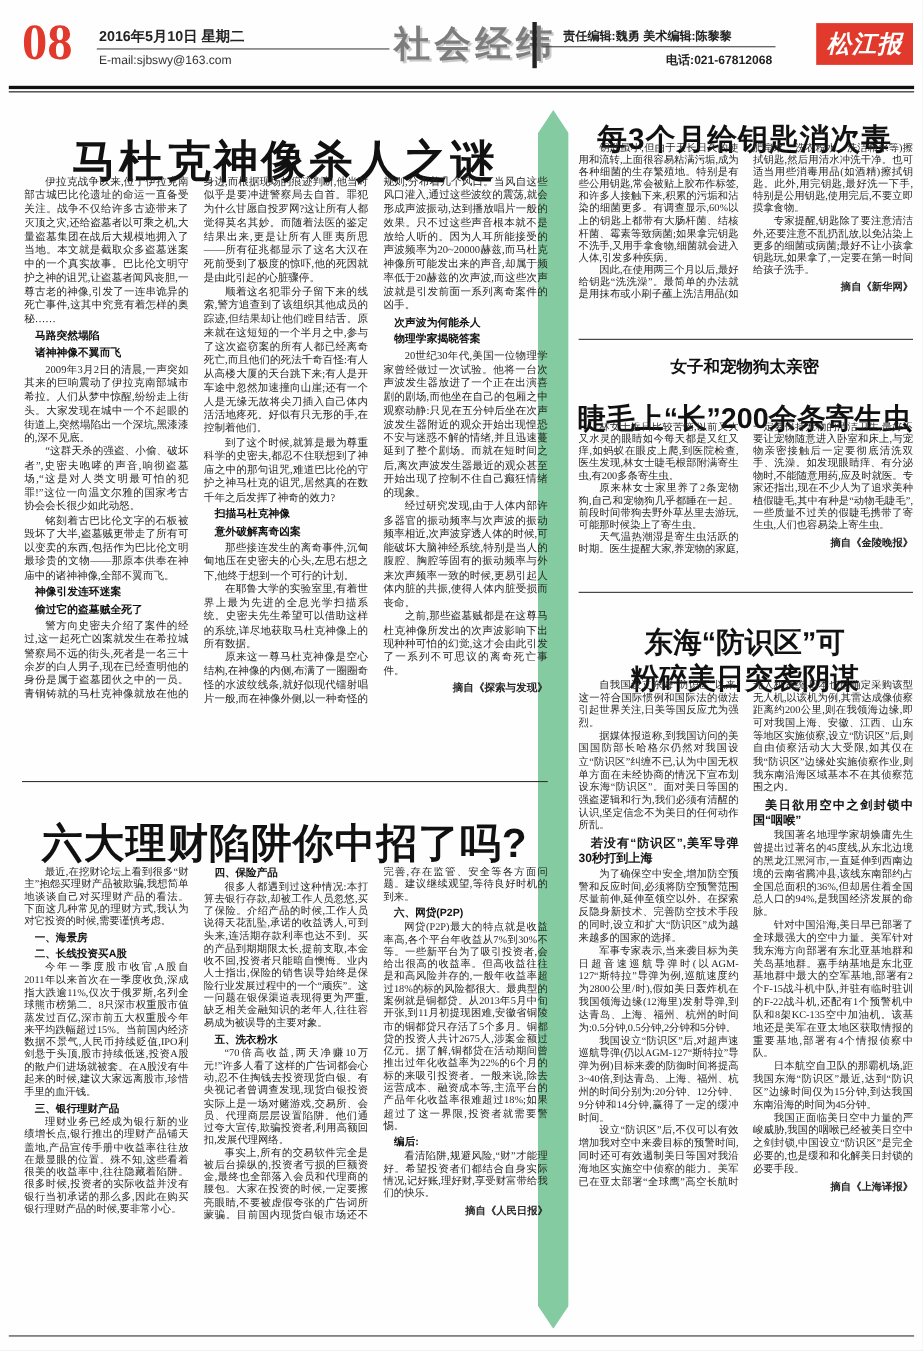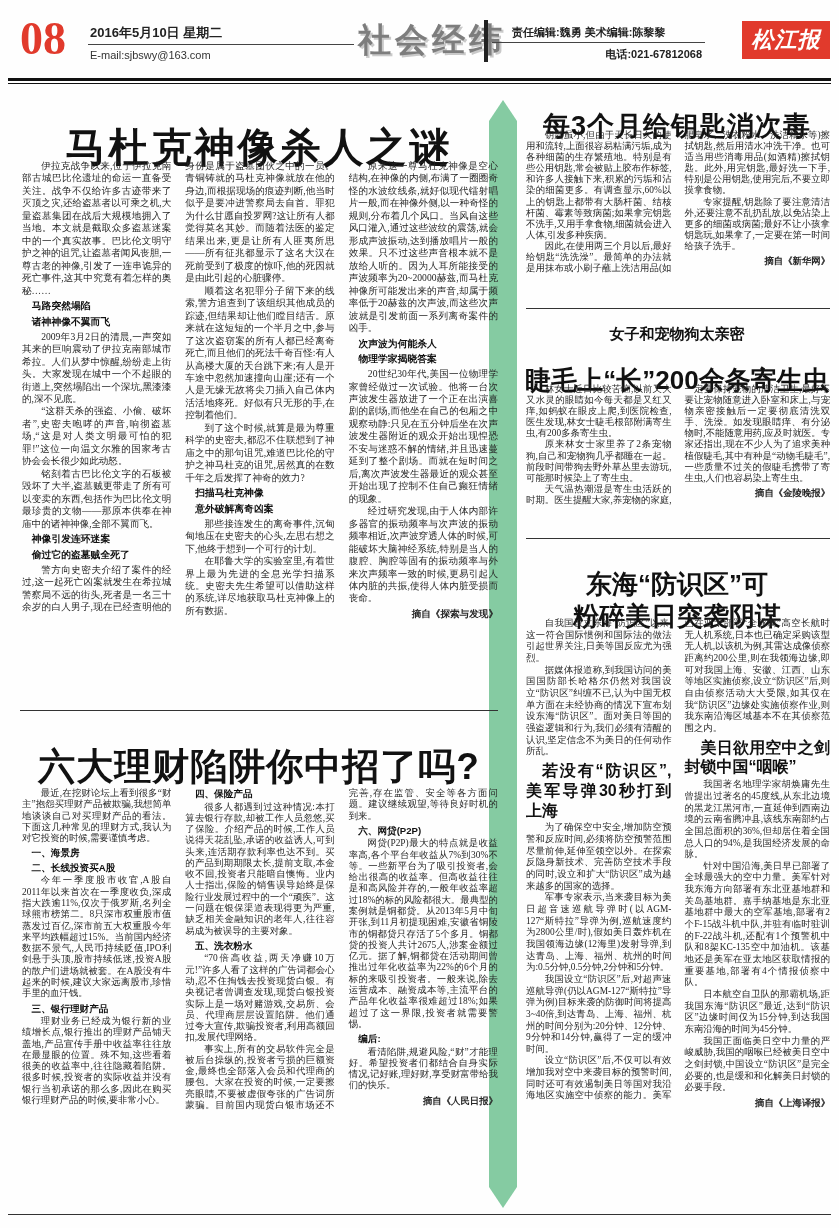--- a/index.html
+++ b/index.html
@@ -50,21 +50,21 @@
            margin-top:3px;}
   .cols3{column-count:3;column-gap:14px;}
   .cols2{column-count:2;column-gap:13px;}
   .b-murder{left:22px;top:160px;width:476px;height:545px;font-size:9.6px;line-height:1.3;}
   .b-murder h4{font-size:9.8px;}
   .b-finance{left:22px;top:788px;width:476px;height:420px;font-size:9.4px;line-height:1.2;}
   .b-finance h4{font-size:9.6px;}
   .b-keys{left:526px;top:130px;width:304px;height:172px;font-size:9.4px;line-height:1.18;}
   .b-eyelash{left:526px;top:384px;width:304px;height:148px;font-size:9.4px;line-height:1.18;}
   .b-adiz{left:526px;top:618px;width:304px;height:585px;font-size:9.4px;line-height:1.24;}
-  .b-adiz h4{font-size:16px;}
+  .b-adiz h4{font-size:11px;}
   
   .div-left{position:absolute;left:20px;top:710px;width:478px;height:1px;background:#333;}
   .div-r1{position:absolute;left:526px;top:308px;width:304px;height:1px;background:#333;}
   .div-r2{position:absolute;left:526px;top:538px;width:304px;height:1px;background:#333;}
 </style>
 </head>
 <body>
 
 <div class="page">
 
@@ -97,20 +97,21 @@
       <p>到了这个时候,就算是最为尊重科学的史密夫,都忍不住联想到了神庙之中的那句诅咒,难道巴比伦的守护之神马杜克的诅咒,居然真的在数千年之后发挥了神奇的效力?</p>
       <h4>扫描马杜克神像</h4>
       <h4>意外破解离奇凶案</h4>
       <p>那些接连发生的离奇事件,沉甸甸地压在史密夫的心头,左思右想之下,他终于想到一个可行的计划。</p>
       <p>在耶鲁大学的实验室里,有着世界上最为先进的全息光学扫描系统。史密夫先生希望可以借助这样的系统,详尽地获取马杜克神像上的所有数据。</p>
       <p>原来这一尊马杜克神像是空心结构,在神像的内侧,布满了一圈圈奇怪的水波纹线条,就好似现代镭射唱片一般,而在神像外侧,以一种奇怪的规则,分布着几个风口。当风自这些风口灌入,通过这些波纹的震荡,就会形成声波振动,达到播放唱片一般的效果。只不过这些声音根本就不是放给人听的。因为人耳所能接受的声波频率为20~20000赫兹,而马杜克神像所可能发出来的声音,却属于频率低于20赫兹的次声波,而这些次声波就是引发前面一系列离奇案件的凶手。</p>
       <h4>次声波为何能杀人</h4>
       <h4>物理学家揭晓答案</h4>
       <p>20世纪30年代,美国一位物理学家曾经做过一次试验。他将一台次声波发生器放进了一个正在出演喜剧的剧场,而他坐在自己的包厢之中观察动静:只见在五分钟后坐在次声波发生器附近的观众开始出现惶恐不安与迷惑不解的情绪,并且迅速蔓延到了整个剧场。而就在短时间之后,离次声波发生器最近的观众甚至开始出现了控制不住自己癫狂情绪的现象。</p>
       <p>经过研究发现,由于人体内部许多器官的振动频率与次声波的振动频率相近,次声波穿透人体的时候,可能破坏大脑神经系统,特别是当人的腹腔、胸腔等固有的振动频率与外来次声频率一致的时候,更易引起人体内脏的共振,使得人体内脏受损而丧命。</p>
+      <p>之前,那些盗墓贼都是在这尊马杜克神像所发出的次声波影响下出现种种可怕的幻觉,这才会由此引发了一系列不可思议的离奇死亡事件。</p>
       <div class="source">摘自《探索与发现》</div>
     </div>
 
   <div class="div-left"></div>
 
   <h1 class="headline t-finance">六大理财陷阱你中招了吗?</h1>
   <div class="body cols3 b-finance">
       <p>最近,在挖财论坛上看到很多“财主”抱怨买理财产品被欺骗,我想简单地谈谈自己对买理财产品的看法。下面这几种常见的理财方式,我认为对它投资的时候,需要谨慎考虑。</p>
       <h4>一、海景房</h4>
       <h4>二、长线投资买A股</h4>

